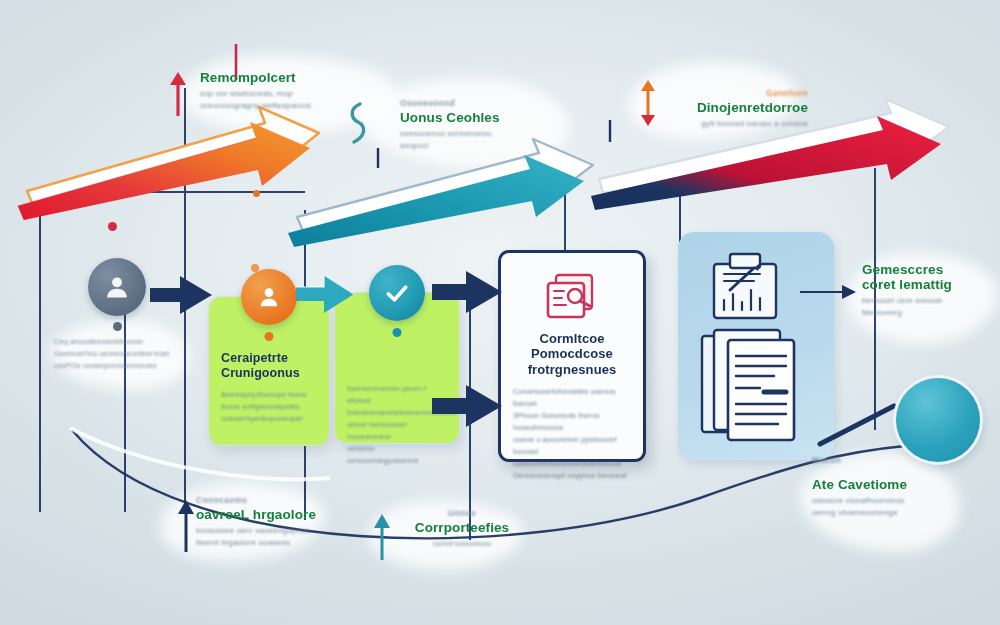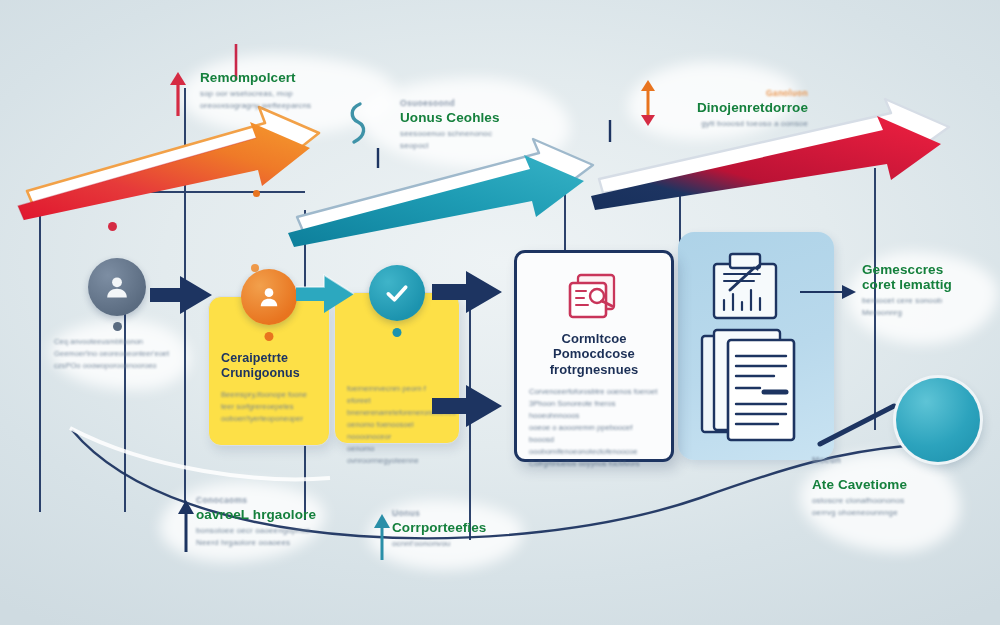--- a/index.html
+++ b/index.html
@@ -45,21 +45,21 @@
     font-size: 8px; line-height: 1.45; color: #667a90;
     filter: blur(0.95px); opacity: .9; letter-spacing: .15px;
   }
 
   
   .ribbon { position: absolute; z-index: 4; }
 
   
   .card {
     position: absolute; z-index: 7;
-    background: #fde047;
+    background: #bef264;
     border: 1.6px solid #d8dfe8;
     border-radius: 13px;
     box-shadow: 3px 5px 11px rgba(30,55,95,.13);
   }
   .card.main {
     background: #fbfcfd;
     border: 3px solid #1d3461;
     border-radius: 11px;
     box-shadow: 5px 7px 14px rgba(20,40,80,.2);
   }
@@ -265,21 +265,21 @@
         </svg>
       </div>
     </div>
     <div class="dot-sm orange" style="position:absolute;left:50%;top:32px;transform:translateX(-50%);"></div>
     <div class="c-title" style="top:54px;">
       <div>Ceraipetrte</div>
       <div>Crunigoonus</div>
     </div>
     <div class="c-body" style="top:92px;">
       <div>Beemspry,ifoonope foone</div>
-      <div>teer sorfgrereoepetes</div>
+      <div>foone sorfgrereoepetes</div>
       <div>ooboen'tyerteoponeoper</div>
     </div>
   </div>
 
   <svg class="abs" style="left:296px;top:272px;width:62px;height:44px;z-index:8;">
     <path d="M0,15 L28,15 L28,3 L58,22 L28,41 L28,29 L0,29 Z" fill="#2ca8bf"></path>
     <path d="M0,15 L28,15 L28,3 L58,22" fill="none" stroke="#ffffff" stroke-width="1.6" opacity=".6"></path>
   </svg>
 
   <div class="card" style="left:334px;top:292px;width:126px;height:152px;">
@@ -287,21 +287,21 @@
       <div class="circ-icon teal">
         <svg width="26" height="26" viewBox="0 0 24 24">
           <path d="M4,12.8 L9.6,18.2 L20,6.6" fill="none" stroke="#fff" stroke-width="3.4" stroke-linecap="round" stroke-linejoin="round"></path>
         </svg>
       </div>
     </div>
     <div class="dot-sm teal" style="position:absolute;left:50%;top:32px;transform:translateX(-50%);"></div>
     <div class="c-body" style="top:90px;">
       <div>foernernrvecnm peorn f eforeet</div>
       <div>bnenerenarreteforeneronooeoce</div>
-      <div>oenomo foenoosoel noooonoceor</div>
+      <div>ortoor foenoosoel noooonoceor</div>
       <div>oenomo ovnroormegyoteenne</div>
     </div>
   </div>
 
   <svg class="abs" style="left:432px;top:268px;width:74px;height:48px;z-index:8;">
     <path d="M0,16 L34,16 L34,3 L70,24 L34,45 L34,32 L0,32 Z" fill="#1d3461"></path>
   </svg>
 
   <svg class="abs" style="left:432px;top:382px;width:74px;height:48px;z-index:8;">
     <path d="M0,16 L34,16 L34,3 L70,24 L34,45 L34,32 L0,32 Z" fill="#1d3461"></path>
@@ -331,21 +331,21 @@
         <path d="M36,40 L86,40"></path>
         <path d="M36,50 L74,50"></path>
       <path d="M36,62 L60,62"></path>
         <path d="M64,66 L86,66" stroke-width="5"></path>
       <path d="M36,78 L86,78"></path>
         <path d="M36,88 L86,88"></path>
         <path d="M36,98 L78,98"></path>
     </g>
   </svg>
 
-  <div class="card main" style="left:514px;top:250px;width:160px;height:212px;">
+  <div class="card main" style="left:498px;top:250px;width:148px;height:212px;">
     <svg class="card-icon" style="top:20px;width:52px;height:50px;">
       <rect x="10" y="2" width="36" height="34" rx="3" fill="#fdf2f4" stroke="#c9355a" stroke-width="2.3"></rect>
       <rect x="2" y="10" width="36" height="34" rx="3" fill="#ffffff" stroke="#c9355a" stroke-width="2.6"></rect>
       <g stroke="#c9355a" stroke-width="2" stroke-linecap="round">
         <path d="M8,18 L18,18"></path>
           <path d="M8,25 L16,25"></path>
           <path d="M8,32 L20,32"></path>
       </g>
       <circle cx="29" cy="23" r="7" fill="none" stroke="#c9355a" stroke-width="2.4"></circle>
       <path d="M34,28 L44,33" stroke="#c9355a" stroke-width="3" stroke-linecap="round"></path>
@@ -353,21 +353,21 @@
     <div class="c-title" style="top:78px;">
       <div>Cormltcoe</div>
       <div>Pomocdcose</div>
       <div>frotrgnesnues</div>
     </div>
     <div class="c-body" style="top:133px;">
       <div>Corvenceerfoforosbtre ooenos foeroet</div>
       <div>3Phoon Sonoreote fneros hooeohnnooos</div>
       <div>ooeoe o aoooremm ppeboocef booosd</div>
       <div>ooobomifenoeonotectofenoocoe</div>
-      <div>Cofrgrtinuelos ooyynos focMvors</div>
+      <div>Oenoeoosroqol ooyynos beroocet</div>
     </div>
   </div>
 
   <svg class="abs" style="left:800px;top:282px;width:58px;height:20px;z-index:8;">
     <path d="M0,10 L44,10" stroke="#1d3461" stroke-width="2.2" fill="none"></path>
     <path d="M56,10 L42,3 L42,17 Z" fill="#1d3461"></path>
   </svg>
   <div class="callout" style="left:862px;top:262px;width:128px;">
     <div class="title navy">
       <div>Gemesccres</div>
@@ -403,21 +403,21 @@
     <div class="body">
       <div>bonsoloee oecr oaoeengopnuz</div>
       <div>Neerd hrgaolore ooaoees</div>
     </div>
   </div>
 
   <svg class="abs" style="left:372px;top:512px;width:20px;height:48px;z-index:8;">
     <path d="M10,48 L10,14" stroke="#2a8fa8" stroke-width="3" fill="none"></path>
     <path d="M10,2 L18,16 L2,16 Z" fill="#2a8fa8"></path>
   </svg>
-  <div class="callout" style="left:392px;top:508px;width:140px;">
+  <div class="callout" style="left:392px;top:508px;width:140px;text-align:center;">
     <div class="eyebrow">Uonus</div>
     <div class="title navy">Corrporteefies</div>
     <div class="body">
       <div>ocnnt'oononvou</div>
     </div>
   </div>
 
   <div class="abs" style="left:108px;top:222px;width:9px;height:9px;border-radius:50%;background:#d52b43;z-index:6;"></div>
   <div class="abs" style="left:253px;top:190px;width:7px;height:7px;border-radius:50%;background:#e8741f;z-index:6;"></div>
   <div class="abs" style="left:251px;top:264px;width:8px;height:8px;border-radius:50%;background:#ef9a4a;z-index:6;"></div>

